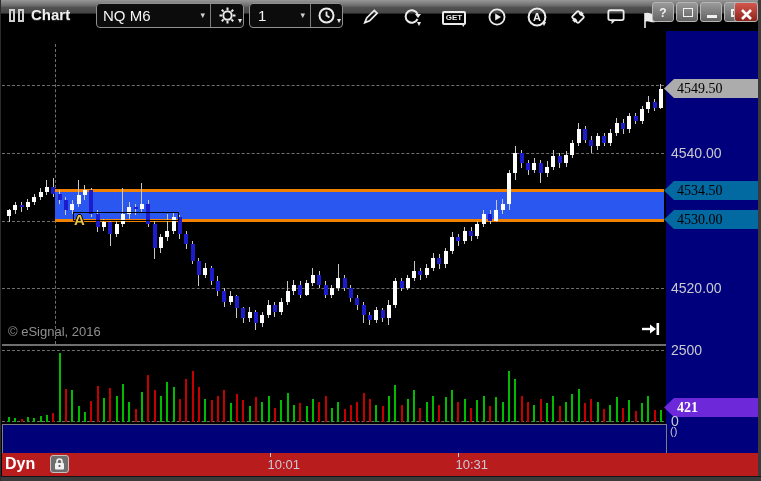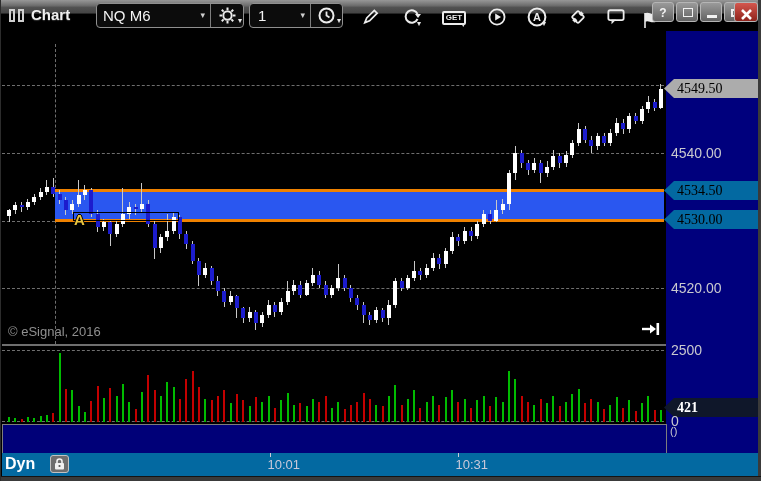--- a/index.html
+++ b/index.html
@@ -51,35 +51,35 @@
   .chart-header{position:absolute;left:7px;top:49px;font-size:12px;color:#fff;letter-spacing:0.2px;}
   .copyright{position:absolute;left:7px;top:324px;font-size:13px;color:#8f8f8f;}
 
   .separator{position:absolute;left:1px;top:344px;width:756px;height:2px;background:#6f6f6f;}
 
   
   .time-pane{position:absolute;left:1px;top:424px;width:665px;height:30px;background:#000078;border:1px solid #7d7d7d;}
   .vol-tab{position:absolute;left:1px;top:426px;width:184px;height:26px;background:#000;color:#ececec;
     font-size:13px;line-height:26px;padding-left:10px;}
   .vol-tab-close{position:absolute;right:8px;top:1px;font-size:10px;color:#fff;cursor:pointer;line-height:10px;}
-  .bottom-bar{position:absolute;left:1px;top:453px;width:756px;height:23px;background:#0369a1;}
+  .bottom-bar{position:absolute;left:1px;top:453px;width:756px;height:23px;background:#b91c1c;}
   .dyn-label{position:absolute;left:3px;top:2px;font-size:16px;font-weight:bold;color:#fff;}
   .lock-btn{position:absolute;left:48px;top:2px;width:19px;height:18px;background:#6e6e6e;border:1px solid #c2c2c2;border-radius:3px;display:flex;align-items:center;justify-content:center;cursor:pointer;}
   .time-label{position:absolute;top:4px;width:60px;text-align:right;font-size:13px;color:#c9c9d9;}
   .time-tick{position:absolute;top:0;width:1px;height:4px;background:#c9c9d9;}
 
   
   .axis-plain{position:absolute;left:5px;height:18px;line-height:18px;font-size:14px;color:#c9c9cf;}
   .axis-small{position:absolute;left:4px;height:12px;line-height:12px;font-size:11px;color:#c9c9cf;}
   .axis-last,.axis-zone,.axis-cur{position:absolute;left:-2px;width:94px;height:19px;line-height:19px;
     padding-left:13px;font-size:14px;
     clip-path:polygon(0 50%,10px 0,100% 0,100% 100%,10px 100%);font-family:Liberation Serif, serif;}
   .axis-last{background:#acacac;color:#000;}
   .axis-zone{background:#0369a1;color:#000;}
-  .axis-cur{background:#0f172a;color:#fff;font-weight:bold;}
+  .axis-cur{background:#6d28d9;color:#fff;font-weight:bold;}
 
   .goto-end{position:absolute;left:641px;top:322px;}
   svg{display:block;}
 </style>
 </head>
 <body>
 
 <div class="window">
 
   <div class="titlebar">

